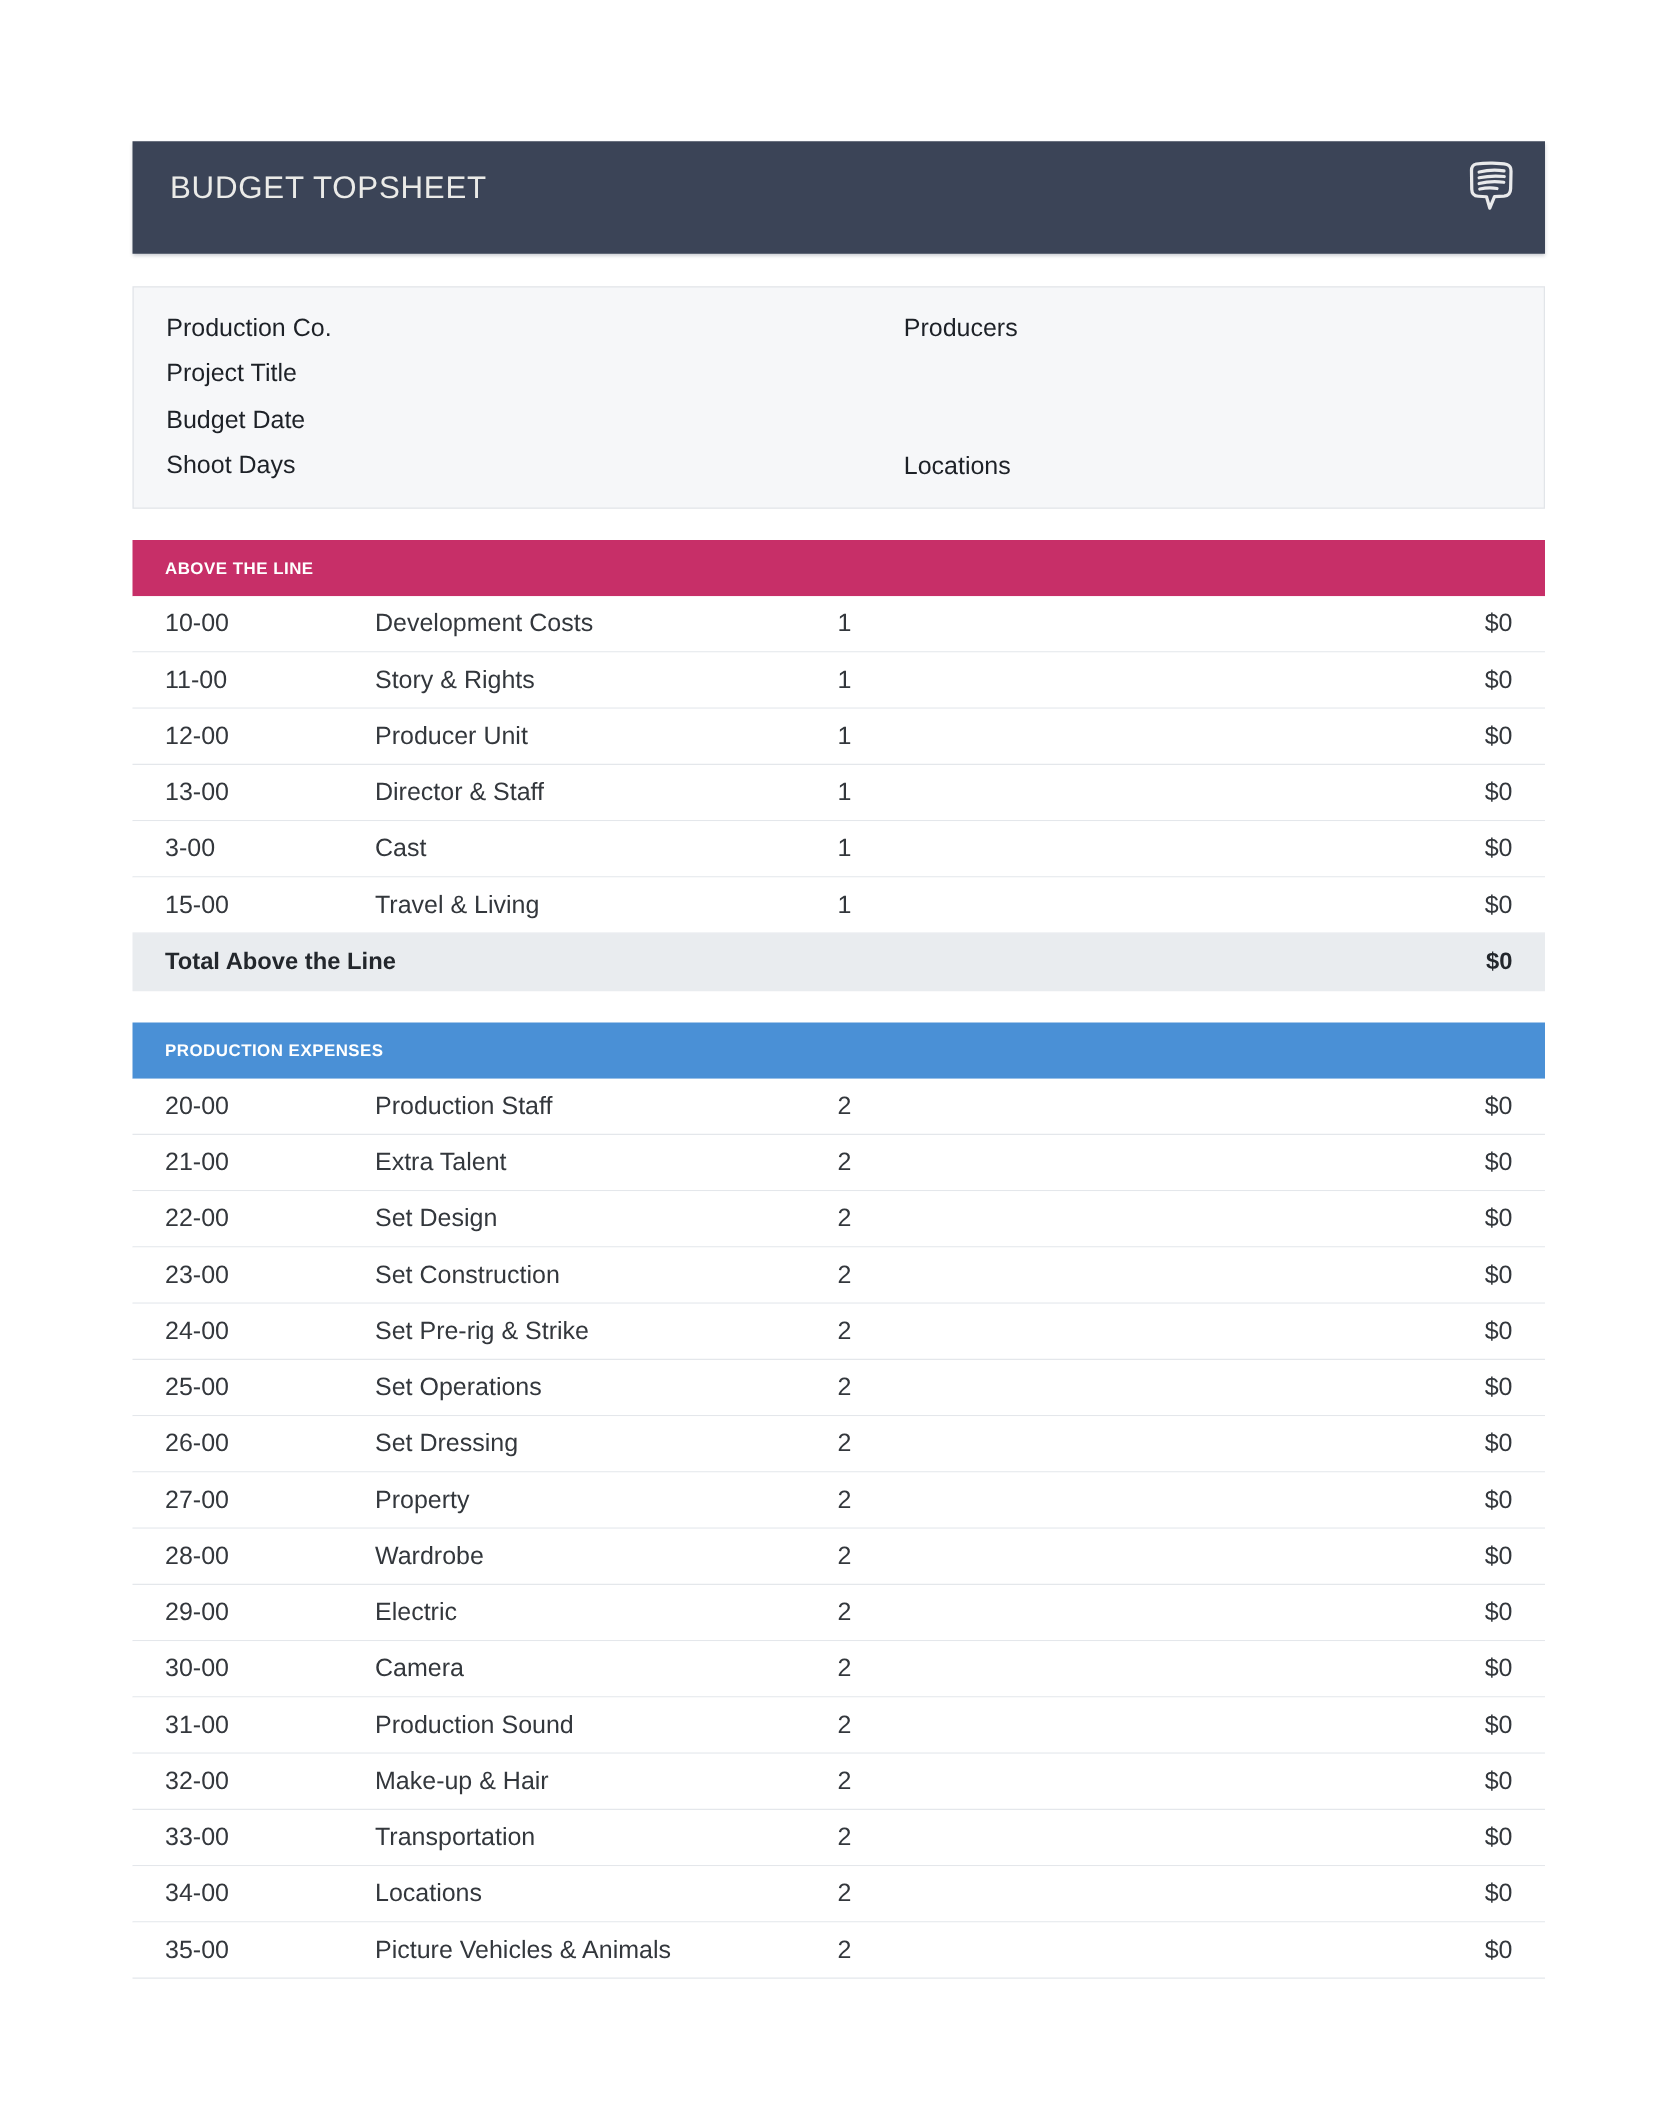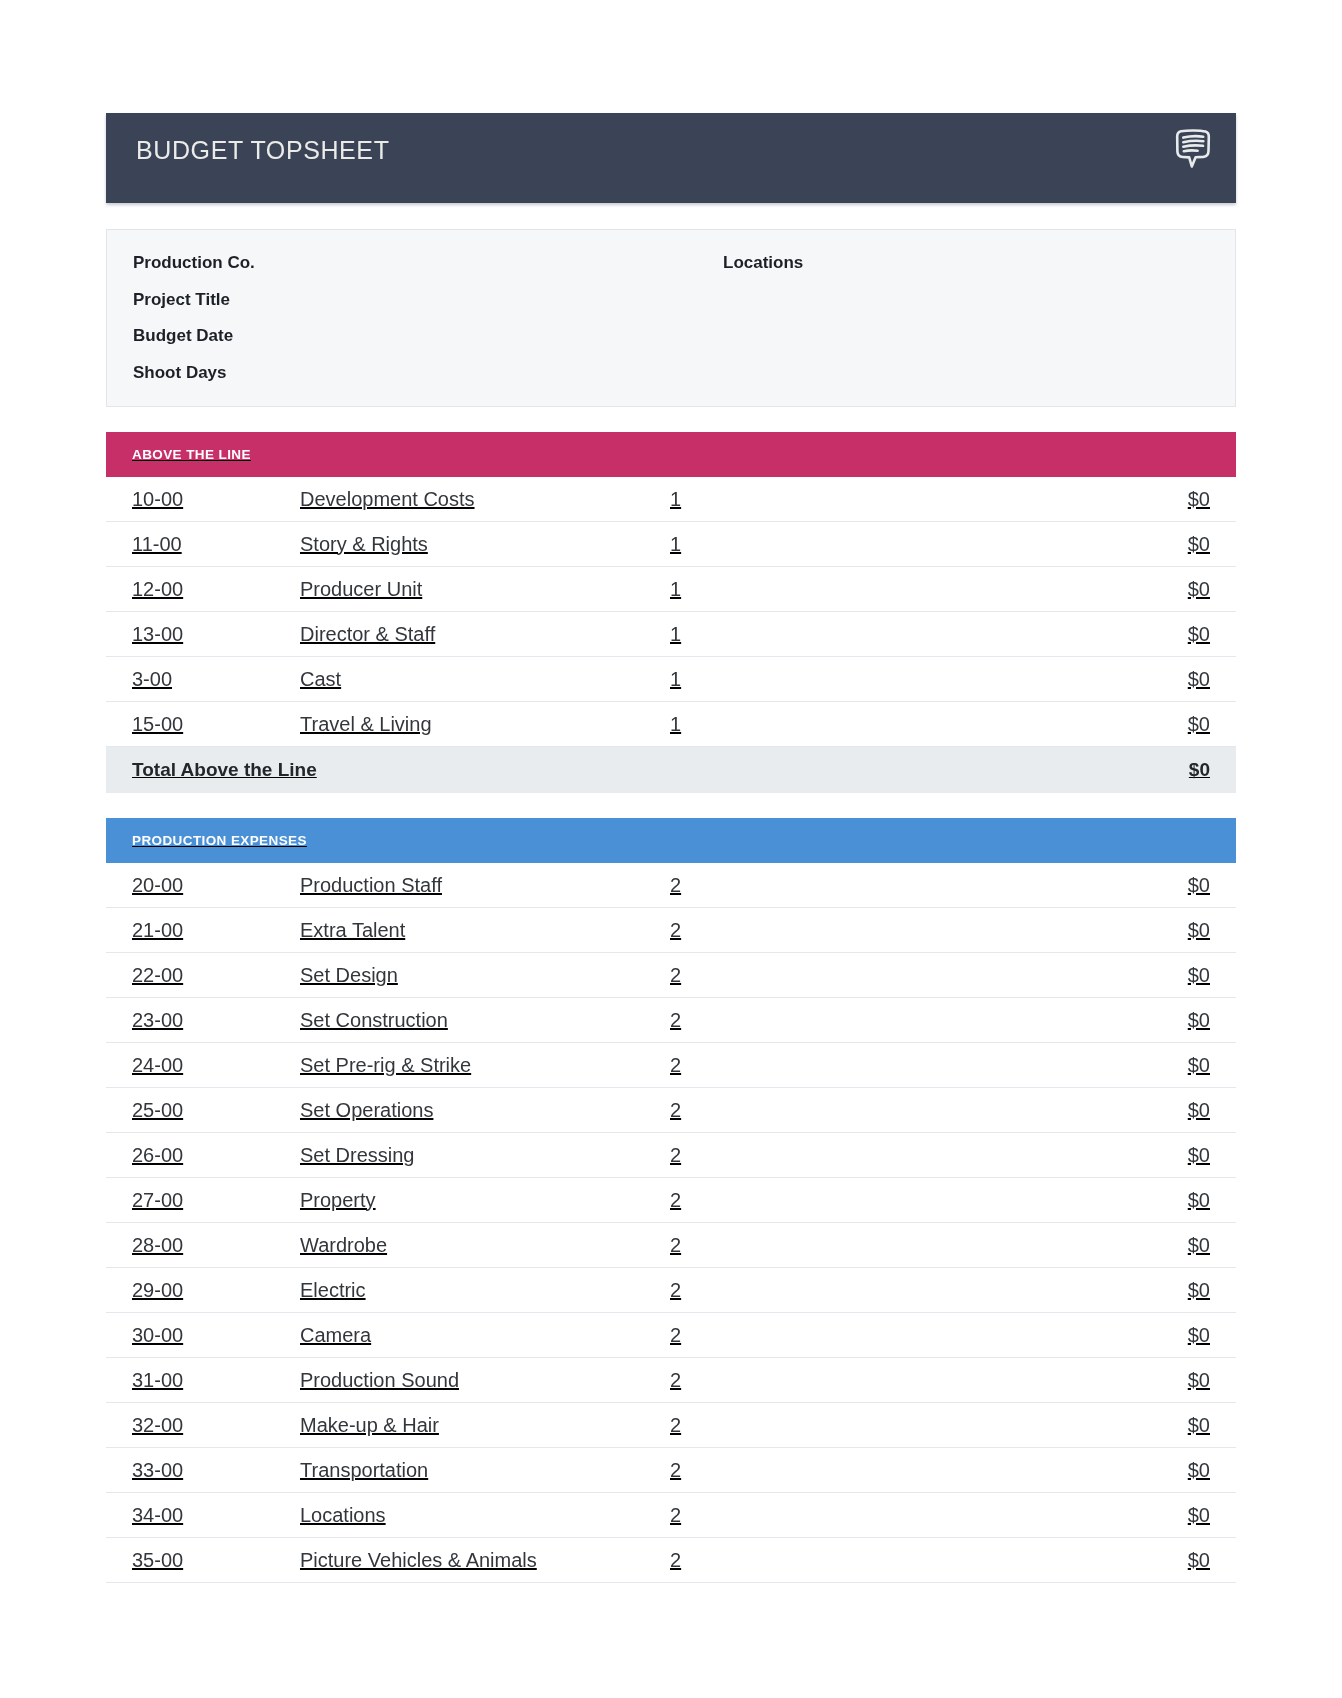--- a/index.html
+++ b/index.html
@@ -59,27 +59,27 @@
   }
   .info-col {
     display: flex;
     flex-direction: column;
     justify-content: space-between;
   }
   .info-col.left  { width: 590px; }
   .info-col.right { flex: 1; }
   .info-field { display: flex; align-items: center; height: 34px; }
   .info-label {
-    font-size: 17px;
-    font-weight: 700;
+    font-size: 20px;
+    font-weight: 400;
     color: #1d2127;
   }
 
   
-  .budget-section { margin-top: 25px; text-decoration: underline; }
+  .budget-section { margin-top: 25px; }
   .section-header {
     height: 45px;
     display: flex;
     align-items: center;
     padding: 0 26px;
     box-sizing: border-box;
   }
   .section-title {
     color: #ffffff;
     font-size: 13.5px;
@@ -142,20 +142,23 @@
         </div>
         <div class="info-field">
           <span class="info-label">Budget Date</span>
         </div>
         <div class="info-field">
           <span class="info-label">Shoot Days</span>
         </div>
       </div>
     <div class="info-col right" id="info-right">
         <div class="info-field">
+          <span class="info-label">Producers</span>
+        </div>
+        <div class="info-field">
           <span class="info-label">Locations</span>
         </div>
       </div>
   </section>
 
   <div id="sections">
   <section class="budget-section">
     <div class="section-header" style="background-color: rgb(199, 47, 104);">
       <span class="section-title">ABOVE THE LINE</span>
     </div>

